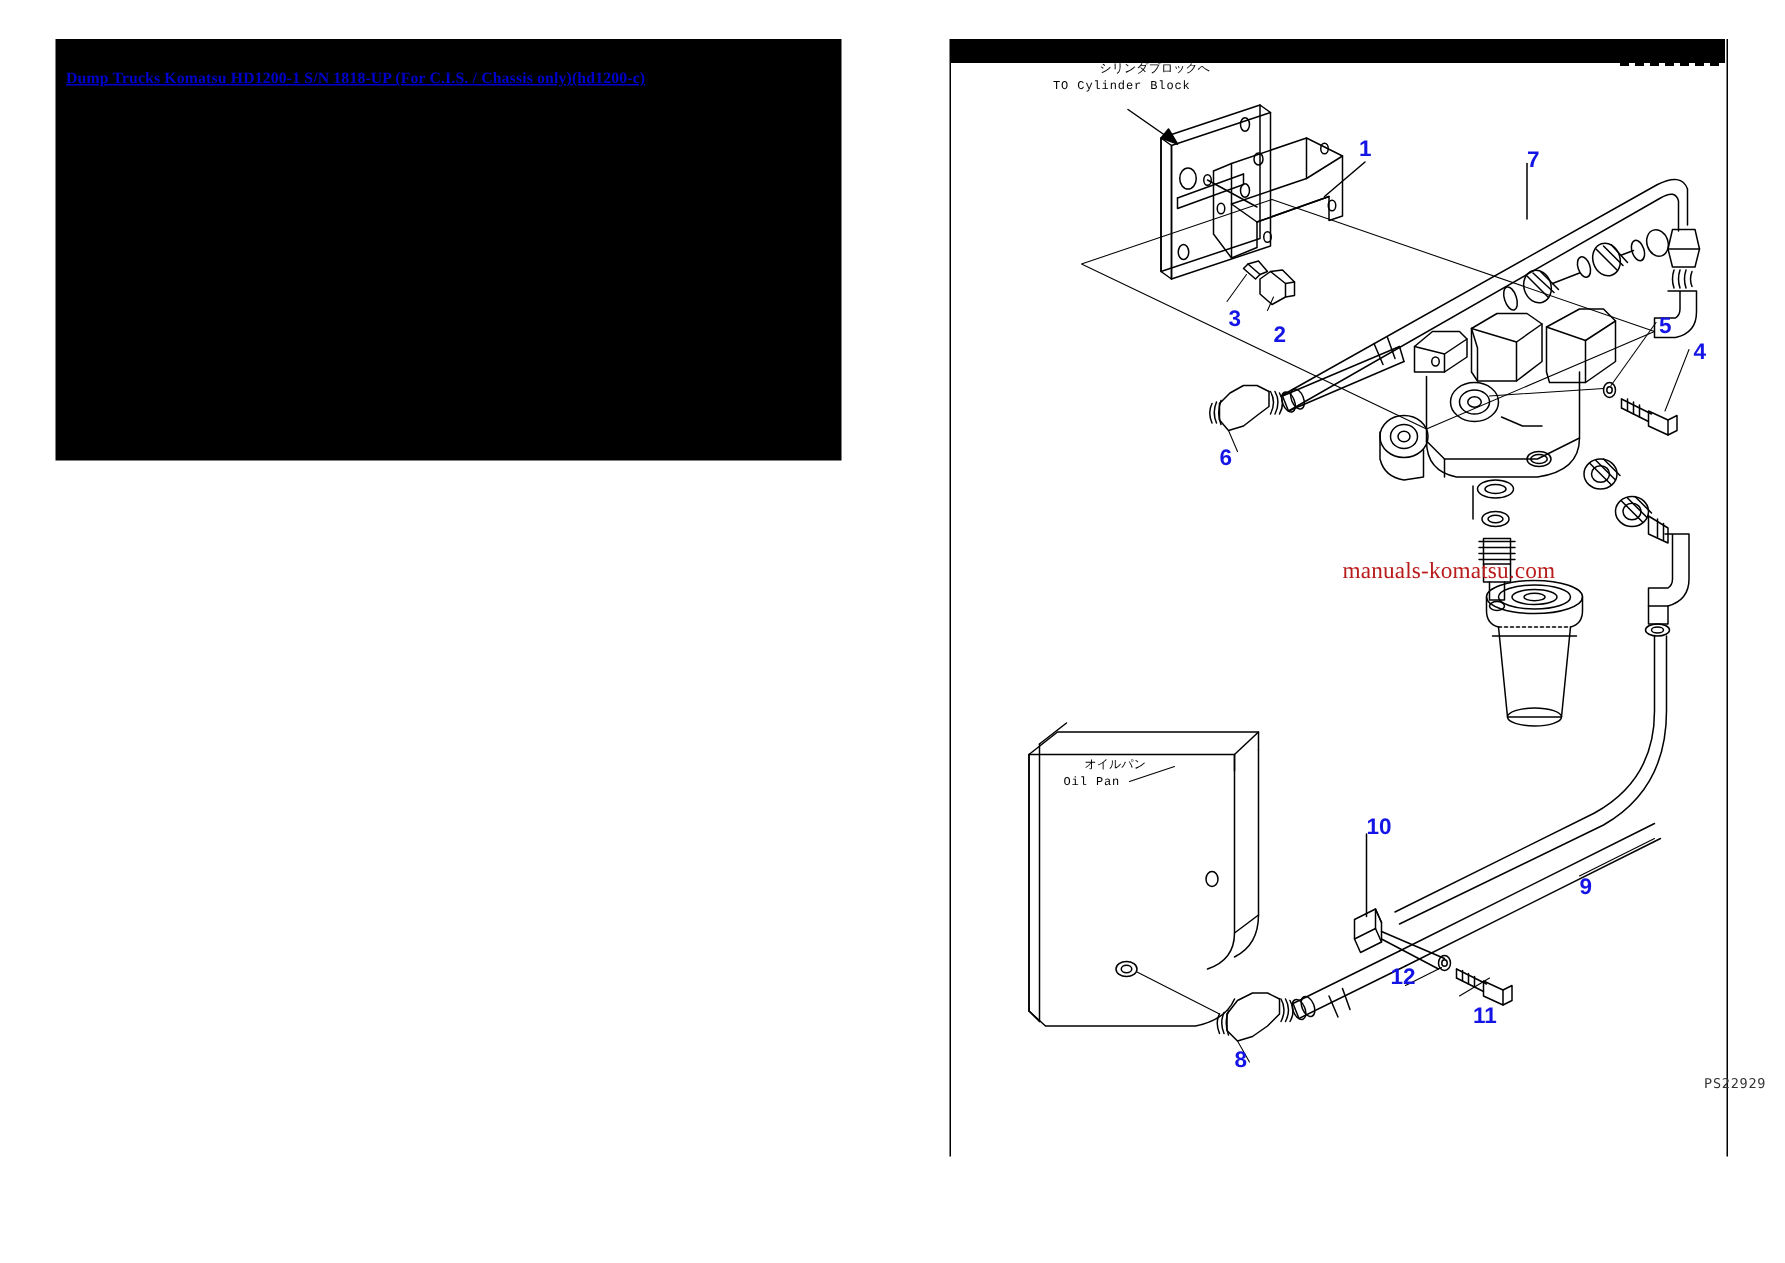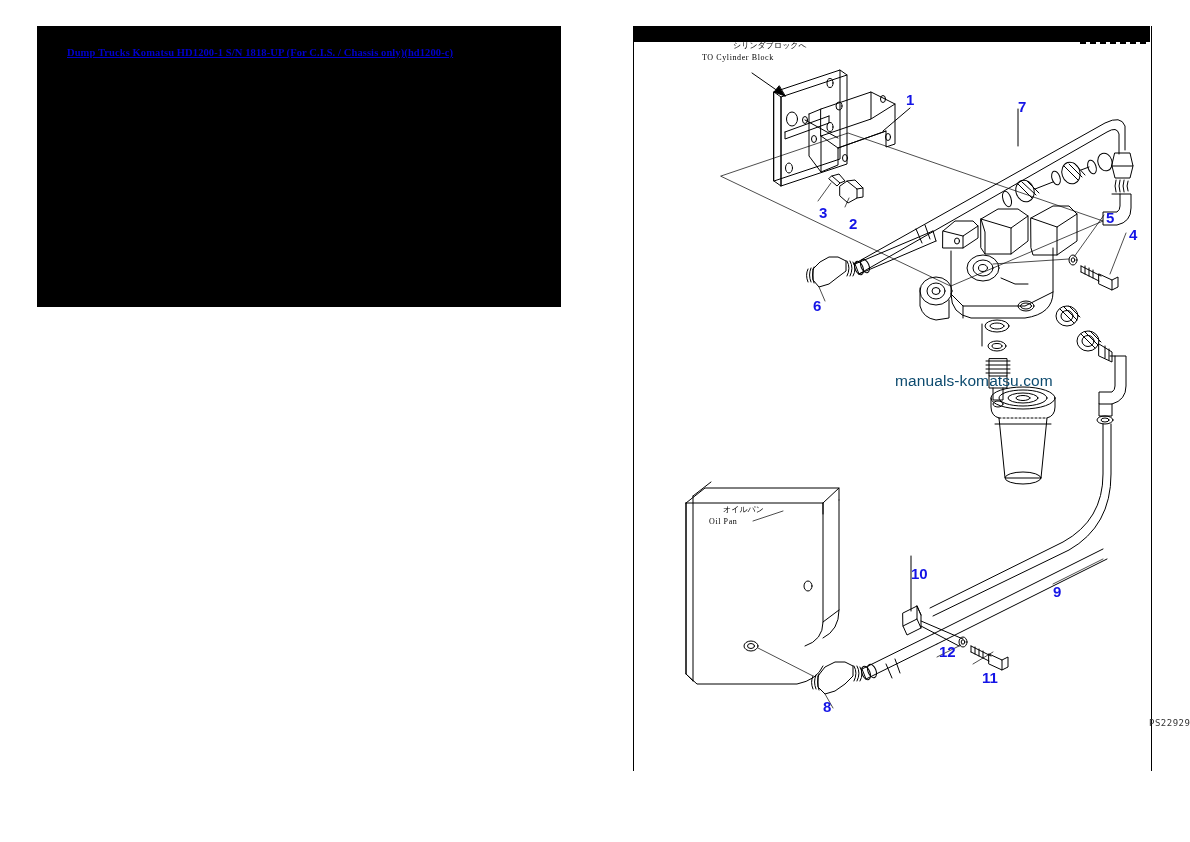--- a/index.html
+++ b/index.html
@@ -34,21 +34,20 @@
     top: 21px;
     color: #0000cc;
     font-family: "Liberation Serif", serif;
     font-size: 10.5px;
     font-weight: bold;
     line-height: 12px;
     text-decoration: underline;
     white-space: nowrap;
     letter-spacing: .1px;
     cursor: pointer;
-    margin-left: 23px;
   }
 
   
   #diagram-panel {
     position: absolute;
     left: 633px;
     top: 26px;
     width: 445px;
     height: 745px;
   }
@@ -89,49 +88,49 @@
   .jp-label {
     position: absolute;
     font-family: "DejaVu Sans", sans-serif;
     font-size: 8px;
     color: #000;
     white-space: nowrap;
     line-height: 11px;
   }
   .en-label {
     position: absolute;
-    font-family: Liberation Serif, serif;
+    font-family: Liberation Mono, monospace;
     font-size: 8px;
     color: #000;
     white-space: nowrap;
     letter-spacing: .6px;
     line-height: 11px;
   }
   .callout {
     position: absolute;
     color: #1414e6;
     font-family: "Liberation Sans", sans-serif;
     font-size: 15px;
     font-weight: bold;
     line-height: 15px;
     white-space: nowrap;
   }
   #watermark {
     position: absolute;
     left: 262px;
     top: 346px;
-    font-family: Liberation Sans, sans-serif;
+    font-family: Liberation Serif, serif;
     font-size: 15.5px;
-    color: #0c4a6e;
+    color: #b91c1c;
     white-space: nowrap;
     letter-spacing: .1px;
   }
   #drawing-code {
     position: absolute;
-    left: 468px;
+    left: 455px;
     top: 692px;
     font-family: "DejaVu Sans Mono", monospace;
     font-size: 9px;
     color: #333;
     letter-spacing: .5px;
     white-space: nowrap;
     padding-left: 48px;
   }
 </style>
 </head>
@@ -385,21 +384,21 @@
   <div id="callout-layer">
       <div class="callout" style="left: 273px; top: 66px; color: rgb(20, 20, 230);">1</div>
       <div class="callout" style="left: 216px; top: 190px; color: rgb(20, 20, 230);">2</div>
       <div class="callout" style="left: 186px; top: 179px; color: rgb(20, 20, 230);">3</div>
       <div class="callout" style="left: 496px; top: 201px; color: rgb(20, 20, 230);">4</div>
       <div class="callout" style="left: 473px; top: 184px; color: rgb(20, 20, 230);">5</div>
       <div class="callout" style="left: 180px; top: 272px; color: rgb(20, 20, 230);">6</div>
       <div class="callout" style="left: 385px; top: 73px; color: rgb(20, 20, 230);">7</div>
       <div class="callout" style="left: 190px; top: 673px; color: rgb(20, 20, 230);">8</div>
       <div class="callout" style="left: 420px; top: 558px; color: rgb(20, 20, 230);">9</div>
-      <div class="callout" style="left: 278px; top: 518px; color: rgb(20, 20, 230); margin-top: 22px;">10</div>
+      <div class="callout" style="left: 278px; top: 518px; color: rgb(20, 20, 230);">10</div>
       <div class="callout" style="left: 322px; top: 644px; color: rgb(20, 20, 230); margin-left: 27px;">11</div>
-      <div class="callout" style="left: 306px; top: 618px; color: rgb(20, 20, 230);">12</div>
+      <div class="callout" style="left: 294px; top: 618px; color: rgb(20, 20, 230);">12</div>
     </div>
 
   <div id="watermark">manuals-komatsu.com</div>
   <div id="drawing-code">PS22929</div>
 
 </div>
 
 </body></html>

